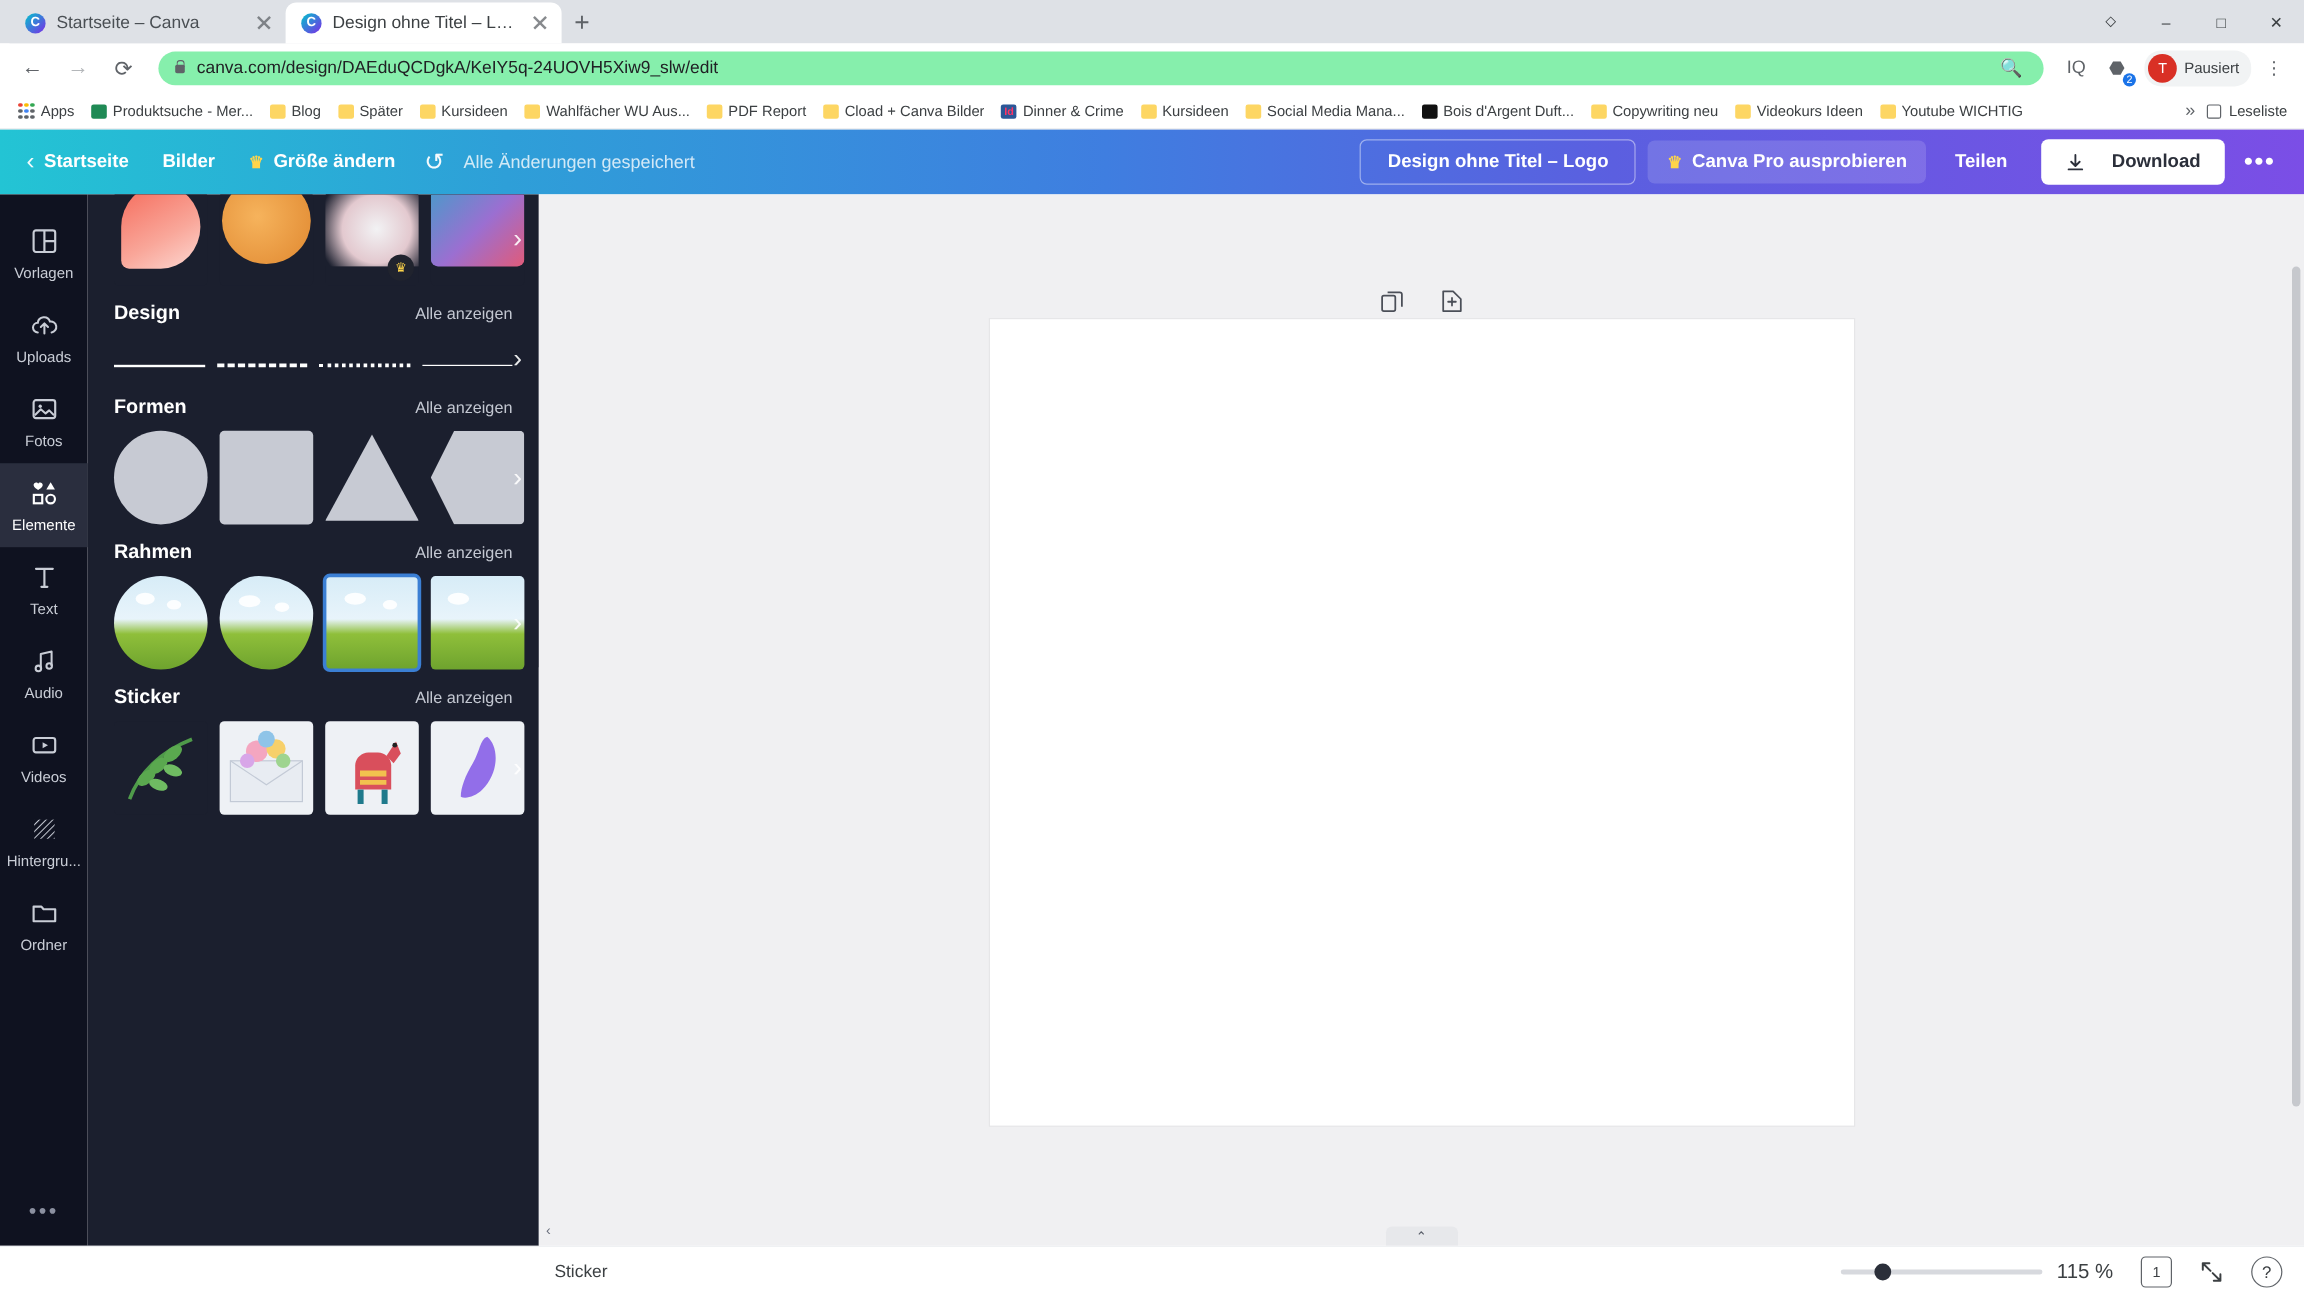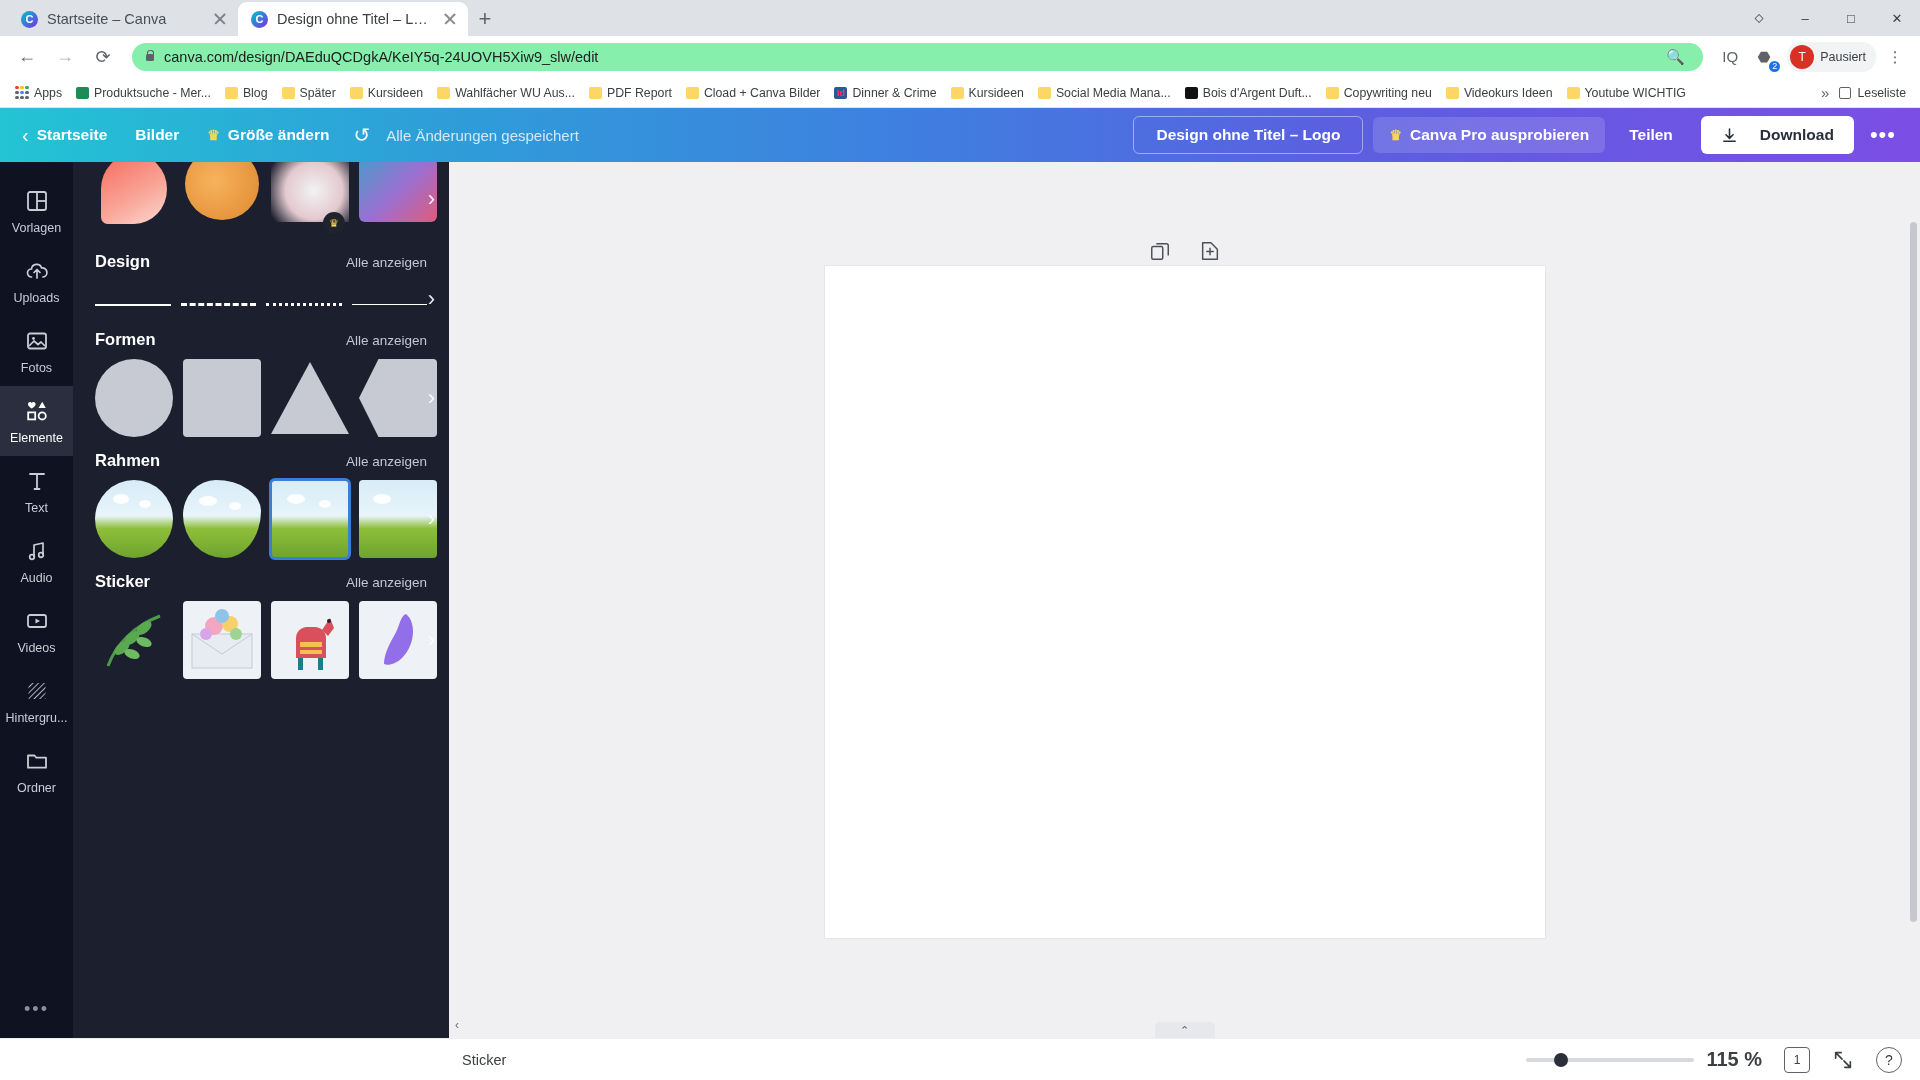--- a/index.html
+++ b/index.html
@@ -185,21 +185,21 @@
 
   
   .statusbar { height: 42px; background:#fff; display:flex; align-items:center;
                padding: 0 18px 0 462px; gap: 0; border-top:1px solid #eceef1; }
   .notes { font-size: 14.5px; color:#3c4043; }
   .sb-right { margin-left:auto; display:flex; align-items:center; gap: 22px; }
   .zoom-wrap { display:flex; align-items:center; gap:12px; }
   .zoom-track { width: 168px; height: 4px; background:#d7d9de; border-radius:3px; position:relative; }
   .zoom-knob { position:absolute; left: 28px; top:-5px; width:14px; height:14px;
                border-radius:50%; background:#2b2f3a; }
-  .zoom-val { font-size: 20px; color:#3c4043; font-weight:700; min-width: 48px; }
+  .zoom-val { font-size: 17px; color:#3c4043; font-weight:400; min-width: 48px; }
   .pagebox { width:26px; height:26px; border:1.6px solid #5f6368; border-radius:4px;
              display:flex; align-items:center; justify-content:center; font-size:12px; color:#3c4043;}
   .expand-ico { width: 22px; height:22px; color:#3c4043; }
   .help-ico { width:26px; height:26px; border-radius:50%; border:1.6px solid #5f6368;
               display:flex; align-items:center; justify-content:center; font-size:14px; color:#3c4043;}
 </style>
 </head>
 <body>
 
 <div class="app">

